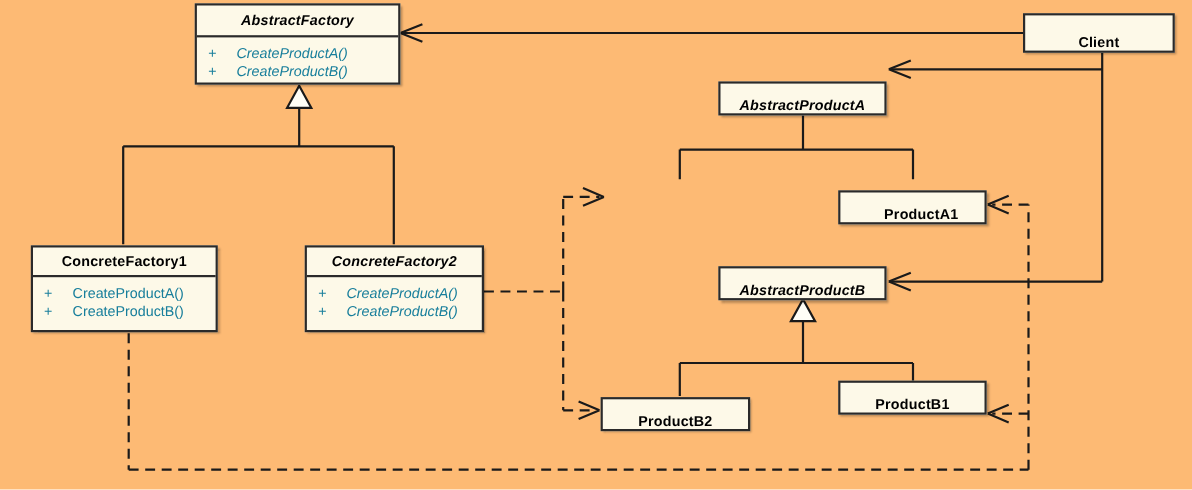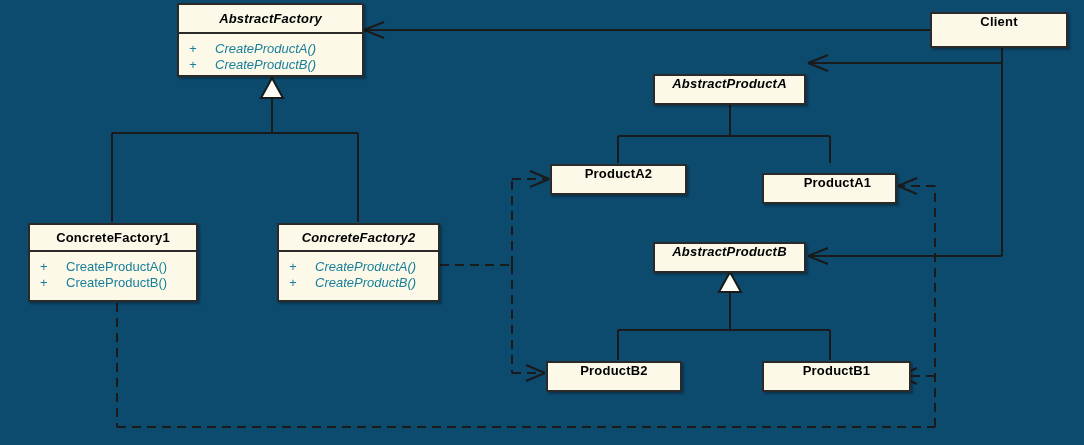--- a/index.html
+++ b/index.html
@@ -1,19 +1,19 @@
 <!DOCTYPE html>
 <html><head>
 <meta charset="utf-8">
 <style>
   html,body{margin:0;padding:0;background:#ffffff;}
   #canvas{
     position:relative;
     width:1084px;height:445px;
-    background:#0c4a6e;
+    background:#fdba74;
     font-family:"Liberation Sans", sans-serif;
     overflow:hidden;
   }
   #wires{position:absolute;left:0;top:0;}
   .uml-box{
     position:absolute;
     background:#fdf9e8;
     border:2px solid #2a2a2a;
     box-sizing:border-box;
     box-shadow:2px 2px 2px rgba(0,0,0,0.28);
@@ -22,21 +22,21 @@
     font-size:13px;
     font-weight:bold;
     color:#000;
     text-align:center;
     letter-spacing:0.2px;
     white-space:nowrap;
   }
   .two-comp .uml-title{
     display:flex;align-items:center;justify-content:center;
   }
-  .single-comp{display:flex;align-items:flex-start;justify-content:center;}
+  .single-comp{display:flex;align-items:flex-end;justify-content:center;}
   .abstract .uml-title{font-style:italic;}
   .uml-methods{
     border-top:2px solid #2a2a2a;
     padding:7px 6px 0 8px;
     color:#177e9b;
     font-size:13px;
     line-height:16px;
   }
   .uml-method{display:flex;white-space:nowrap;}
   .uml-method .vis{width:26px;flex:0 0 26px;padding-left:2px;}
@@ -103,37 +103,34 @@
   </div>
 
   <div class="uml-box single-comp" style="left:930px;top:12px;width:138px;height:36px;">
     <span class="uml-title">Client</span>
   </div>
 
   <div class="uml-box single-comp abstract" style="left:653px;top:50px;width:153px;height:31px;margin-top:24px;">
     <span class="uml-title">AbstractProductA</span>
   </div>
 
-  <div class="uml-box single-comp" style="left:550px;top:164px;width:137px;height:31px;">
-    <span class="uml-title">ProductA2</span>
-  </div>
 
   <div class="uml-box single-comp" style="left:762px;top:173px;width:135px;height:31px;padding-left:16px;">
     <span class="uml-title">ProductA1</span>
   </div>
 
   <div class="uml-box single-comp abstract" style="left:653px;top:242px;width:153px;height:31px;">
     <span class="uml-title">AbstractProductB</span>
   </div>
 
   <div class="uml-box single-comp" style="left:546px;top:361px;width:136px;height:31px;">
     <span class="uml-title">ProductB2</span>
   </div>
 
-  <div class="uml-box single-comp" style="left:762px;top:361px;width:149px;height:31px;">
+  <div class="uml-box single-comp" style="left:762px;top:346px;width:135px;height:31px;">
     <span class="uml-title">ProductB1</span>
   </div>
 
   <div class="uml-box two-comp" style="left:28px;top:223px;width:170px;height:79px;">
     <div class="uml-title" style="height:25px;">ConcreteFactory1</div>
     <div class="uml-methods">
       <div class="uml-method">
         <span class="vis">+</span>
         <span>CreateProductA()</span>
       </div>

